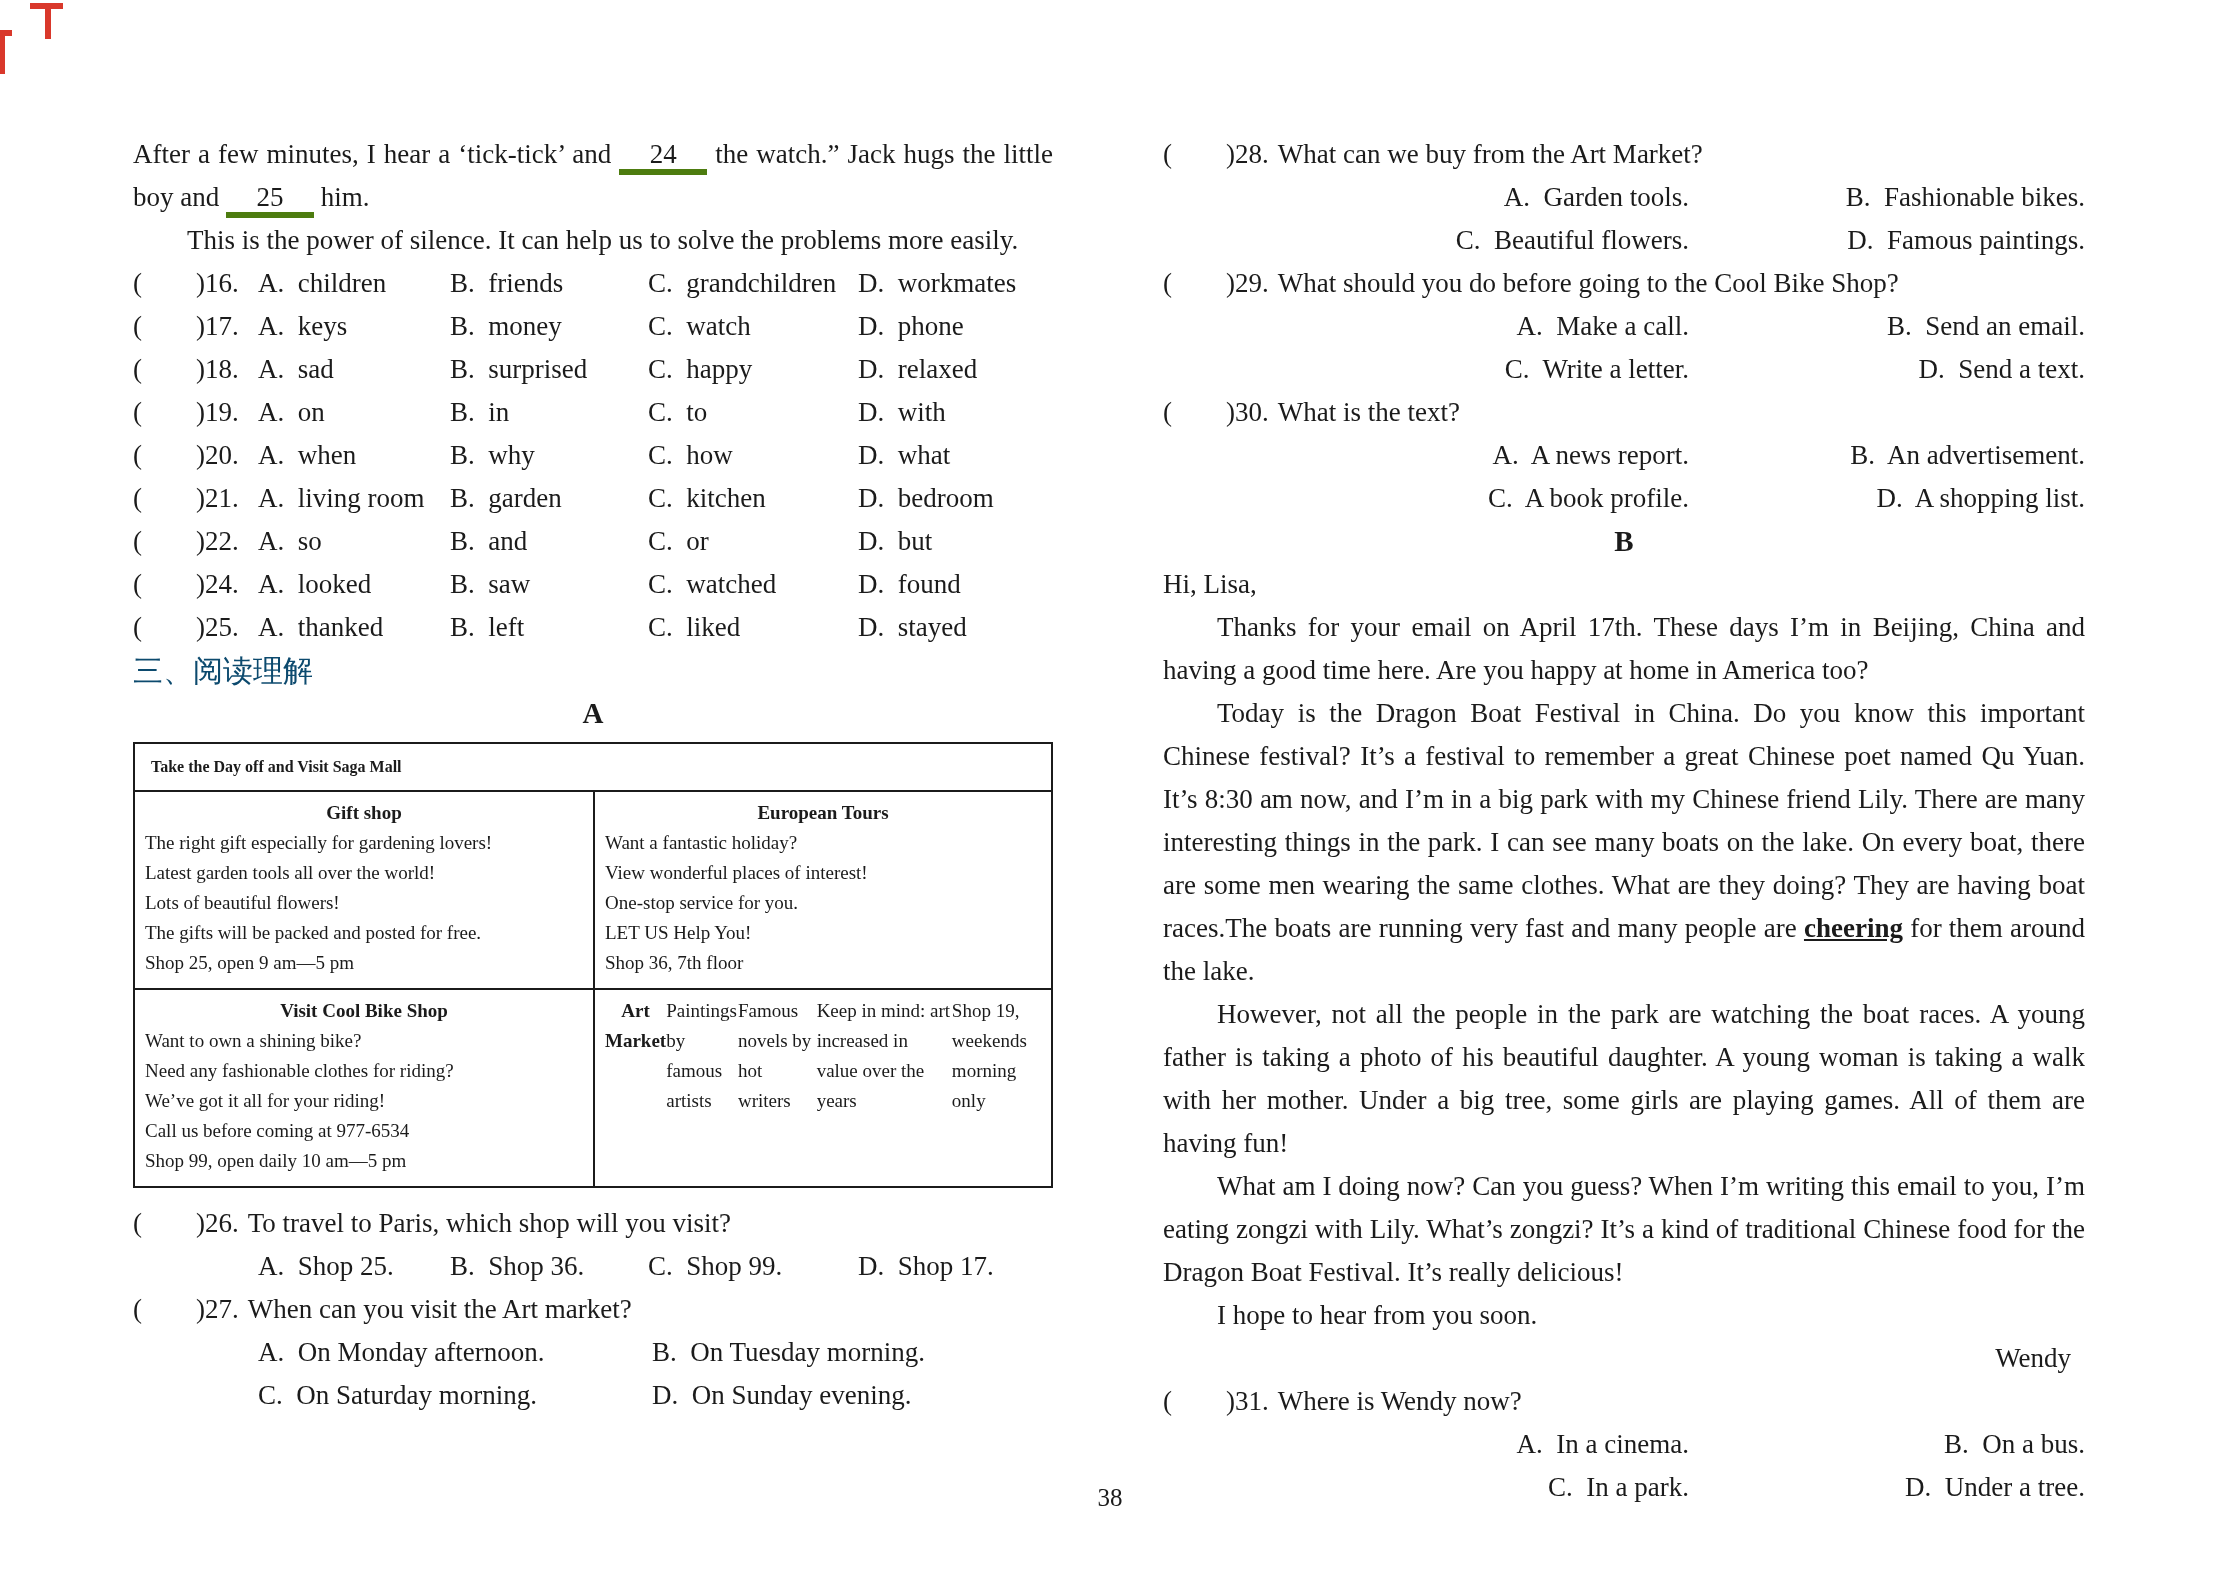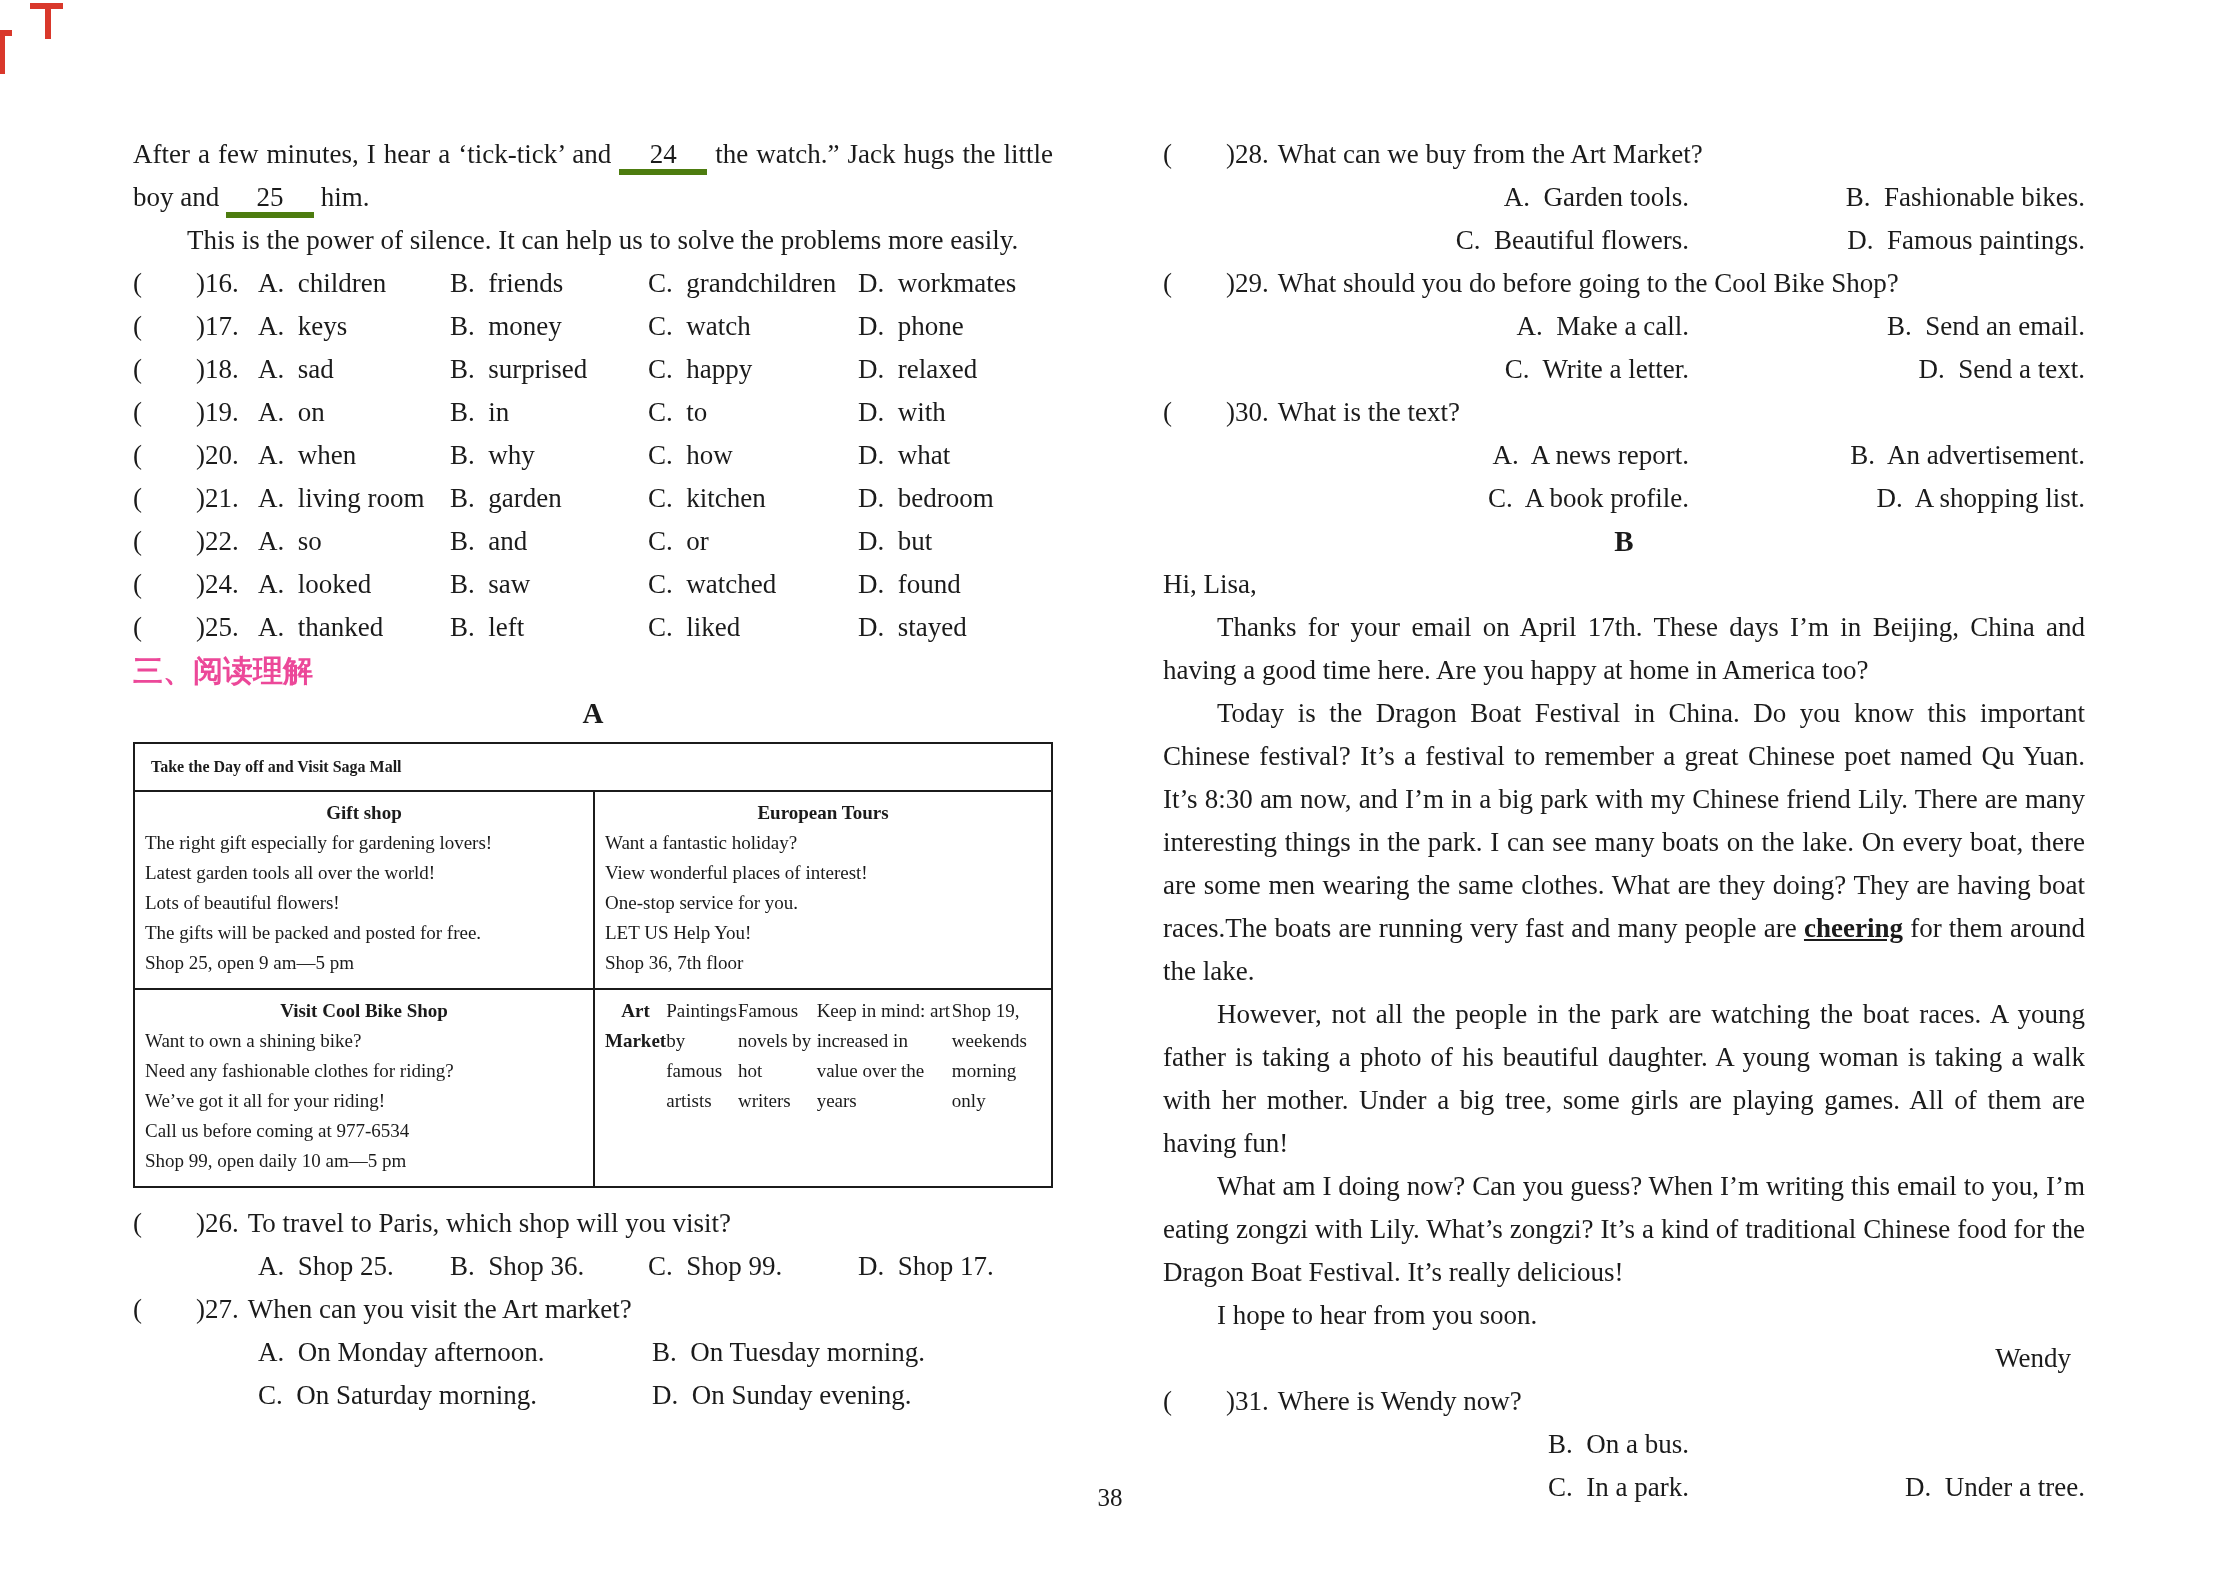--- a/index.html
+++ b/index.html
@@ -42,23 +42,23 @@
 
   
   .opt-row   { display: grid; grid-template-columns: 125px 192px 198px 210px 1fr; }
   
   .opt-row-2 { display: grid; grid-template-columns: 125px 394px 1fr; }
   
   .opt-row-r { display: grid; grid-template-columns: 126px 400px 1fr; text-align: right; }
   .opt { white-space: pre; }
 
   .sec-header {
-    color: #ec4899;
+    color: #0c4a6e;
     font-family: "Liberation Sans", sans-serif;
-    font-weight: bold;
+    font-weight: normal;
     font-size: 30px;
   }
   .passage-label { text-align: center; font-weight: bold; font-size: 29px; }
 
   .ad-table {
     width: 920px;
     border: 2px solid #1b1b1b;
     display: grid;
     grid-template-columns: 1fr 1fr;
     font-size: 19px;
@@ -291,20 +291,21 @@
       <p class="indent justify">However, not all the people in the park are watching the boat races. A young father is taking a photo of his beautiful daughter. A young woman is taking a walk with her mother. Under a big tree, some girls are playing games. All of them are having fun!</p>
       <p class="indent justify">What am I doing now? Can you guess? When I’m writing this email to you, I’m eating zongzi with Lily. What’s zongzi? It’s a kind of traditional Chinese food for the Dragon Boat Festival. It’s really delicious!</p>
       <p class="indent">I hope to hear from you soon.</p>
       <p class="signature">Wendy</p>
     </div>
 
     <div>
       <div class="q-line"><span class="qnum"><span>(&nbsp;&nbsp;&nbsp;&nbsp;&nbsp;&nbsp;&nbsp;&nbsp;)</span><span class="qn">31.</span></span><span class="q-text">Where is Wendy now?</span></div>
       <div class="opt-row-r">
         <span></span>
+        <span class="opt">A.  In a cinema.</span>
         <span class="opt">B.  On a bus.</span>
       </div>
       <div class="opt-row-r">
         <span></span>
         <span class="opt">C.  In a park.</span>
         <span class="opt">D.  Under a tree.</span>
       </div>
     </div>
 
   </div>

